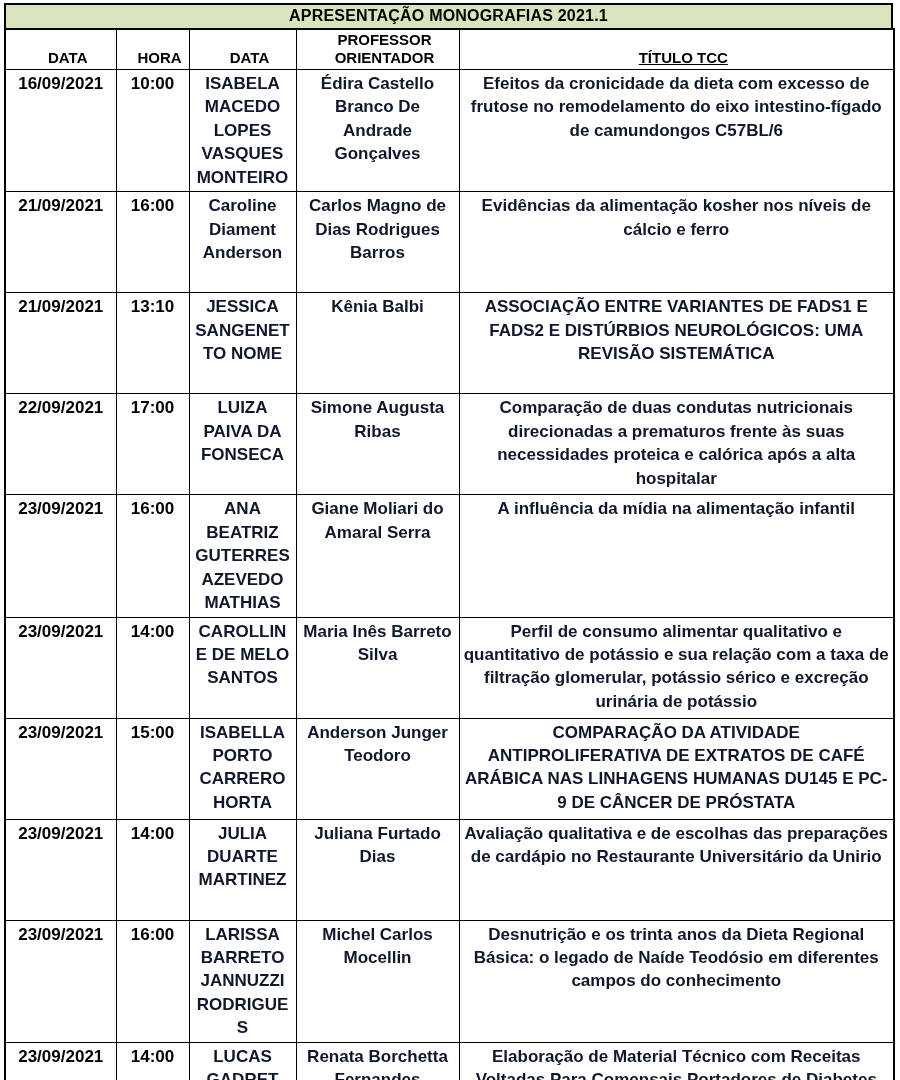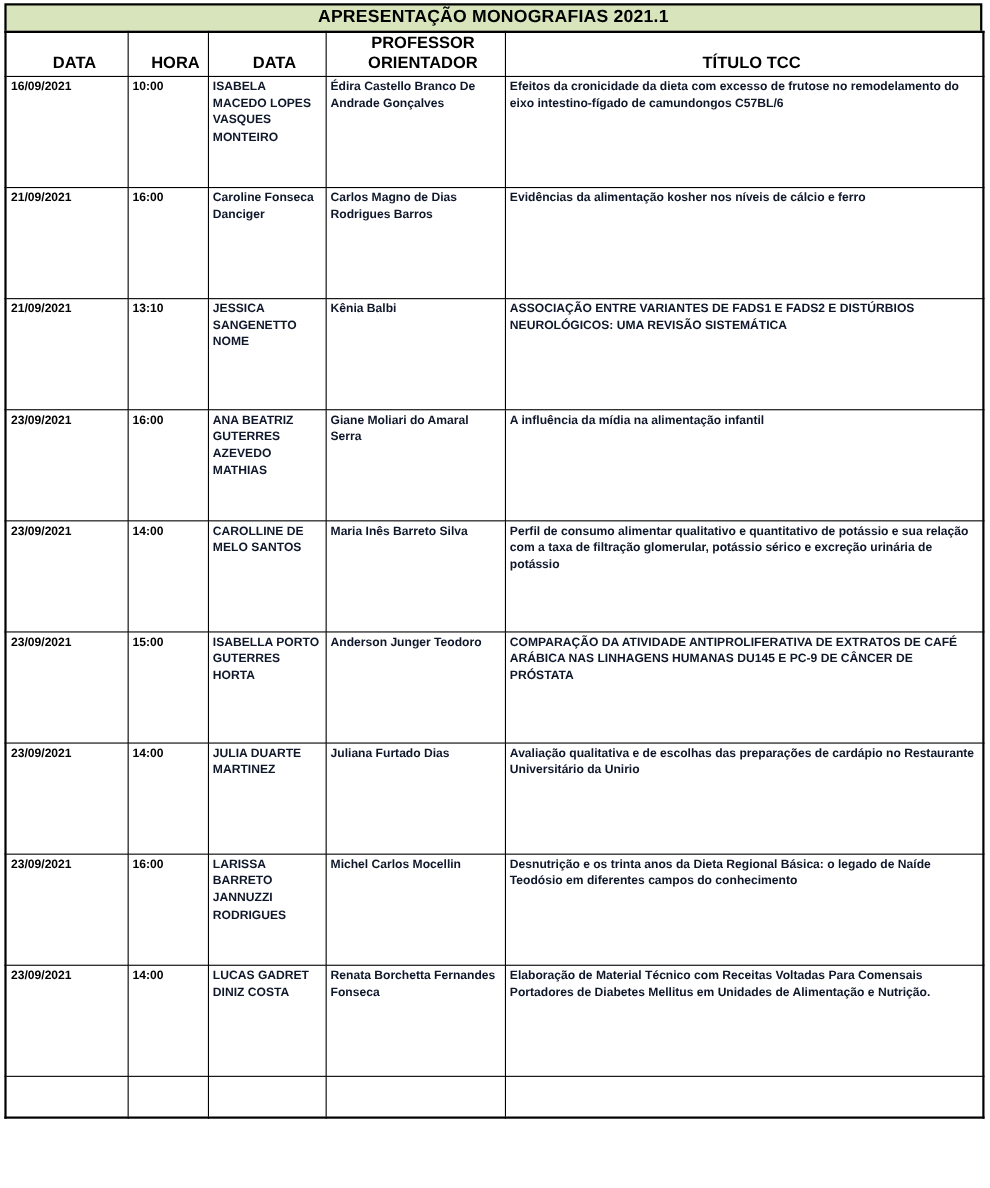--- a/index.html
+++ b/index.html
@@ -44,25 +44,25 @@
   table.schedule th {
     font-size: 15px;
     color: #000000;
     vertical-align: bottom;
     padding: 1px 3px 2px 17px;
     background: #ffffff;
     line-height: 1.2;
   }
   th.th-data, th.th-hora { text-align: center; margin-left: 12px; }
   th.th-nome, th.th-orientador { text-align: center; }
-  th.th-titulo { text-align: center; vertical-align: middle; }
+  th.th-titulo { text-align: center; vertical-align: middle; text-decoration: underline; }
   table.schedule td {
-    font-size: 11px;
+    font-size: 17px;
     vertical-align: top;
-    text-align: left;
+    text-align: center;
     padding: 2px 4px 2px 4px;
     height: 96px;
     line-height: 1.38;
     word-wrap: break-word;
   }
   td.cell-data, td.cell-hora { color: #000000; }
   td.cell-nome, td.cell-orientador, td.cell-titulo { color: #0f172a; }
   tr.empty-row td { height: 32px; }
 </style>
 </head>
@@ -93,49 +93,56 @@
         <tr>
           <td class="cell-data">16/09/2021</td>
           <td class="cell-hora">10:00</td>
           <td class="cell-nome">ISABELA MACEDO LOPES VASQUES MONTEIRO</td>
           <td class="cell-orientador">Édira Castello Branco De Andrade Gonçalves</td>
           <td class="cell-titulo">Efeitos da cronicidade da dieta com excesso de frutose no remodelamento do eixo intestino-fígado de camundongos C57BL/6</td>
         </tr>
         <tr>
           <td class="cell-data">21/09/2021</td>
           <td class="cell-hora">16:00</td>
-          <td class="cell-nome">Caroline Fonseca Danciger</td>
+          <td class="cell-nome">Caroline Diament Anderson</td>
           <td class="cell-orientador">Carlos Magno de Dias Rodrigues Barros</td>
           <td class="cell-titulo">Evidências da alimentação kosher nos níveis de cálcio e ferro</td>
         </tr>
         <tr>
           <td class="cell-data">21/09/2021</td>
           <td class="cell-hora">13:10</td>
           <td class="cell-nome">JESSICA SANGENETTO NOME</td>
           <td class="cell-orientador">Kênia Balbi</td>
           <td class="cell-titulo">ASSOCIAÇÃO ENTRE VARIANTES DE FADS1 E FADS2 E DISTÚRBIOS NEUROLÓGICOS: UMA REVISÃO SISTEMÁTICA</td>
+        </tr>
+        <tr>
+          <td class="cell-data">22/09/2021</td>
+          <td class="cell-hora">17:00</td>
+          <td class="cell-nome">LUIZA PAIVA DA FONSECA</td>
+          <td class="cell-orientador">Simone Augusta Ribas</td>
+          <td class="cell-titulo">Comparação de duas condutas nutricionais direcionadas a prematuros frente às suas necessidades proteica e calórica após a alta hospitalar</td>
         </tr>
         <tr>
           <td class="cell-data">23/09/2021</td>
           <td class="cell-hora">16:00</td>
           <td class="cell-nome">ANA BEATRIZ GUTERRES AZEVEDO MATHIAS</td>
           <td class="cell-orientador">Giane Moliari do Amaral Serra</td>
           <td class="cell-titulo">A influência da mídia na alimentação infantil</td>
         </tr>
         <tr>
           <td class="cell-data">23/09/2021</td>
           <td class="cell-hora">14:00</td>
           <td class="cell-nome">CAROLLINE DE MELO SANTOS</td>
           <td class="cell-orientador">Maria Inês Barreto Silva</td>
           <td class="cell-titulo">Perfil de consumo alimentar qualitativo e quantitativo de potássio e sua relação com a taxa de filtração glomerular, potássio sérico e excreção urinária de potássio</td>
         </tr>
         <tr>
           <td class="cell-data">23/09/2021</td>
           <td class="cell-hora">15:00</td>
-          <td class="cell-nome">ISABELLA PORTO GUTERRES HORTA</td>
+          <td class="cell-nome">ISABELLA PORTO CARRERO HORTA</td>
           <td class="cell-orientador">Anderson Junger Teodoro</td>
           <td class="cell-titulo">COMPARAÇÃO DA ATIVIDADE ANTIPROLIFERATIVA DE EXTRATOS DE CAFÉ ARÁBICA NAS LINHAGENS HUMANAS DU145 E PC-9 DE CÂNCER DE PRÓSTATA</td>
         </tr>
         <tr>
           <td class="cell-data">23/09/2021</td>
           <td class="cell-hora">14:00</td>
           <td class="cell-nome">JULIA DUARTE MARTINEZ</td>
           <td class="cell-orientador">Juliana Furtado Dias</td>
           <td class="cell-titulo">Avaliação qualitativa e de escolhas das preparações de cardápio no Restaurante Universitário da Unirio</td>
         </tr>

